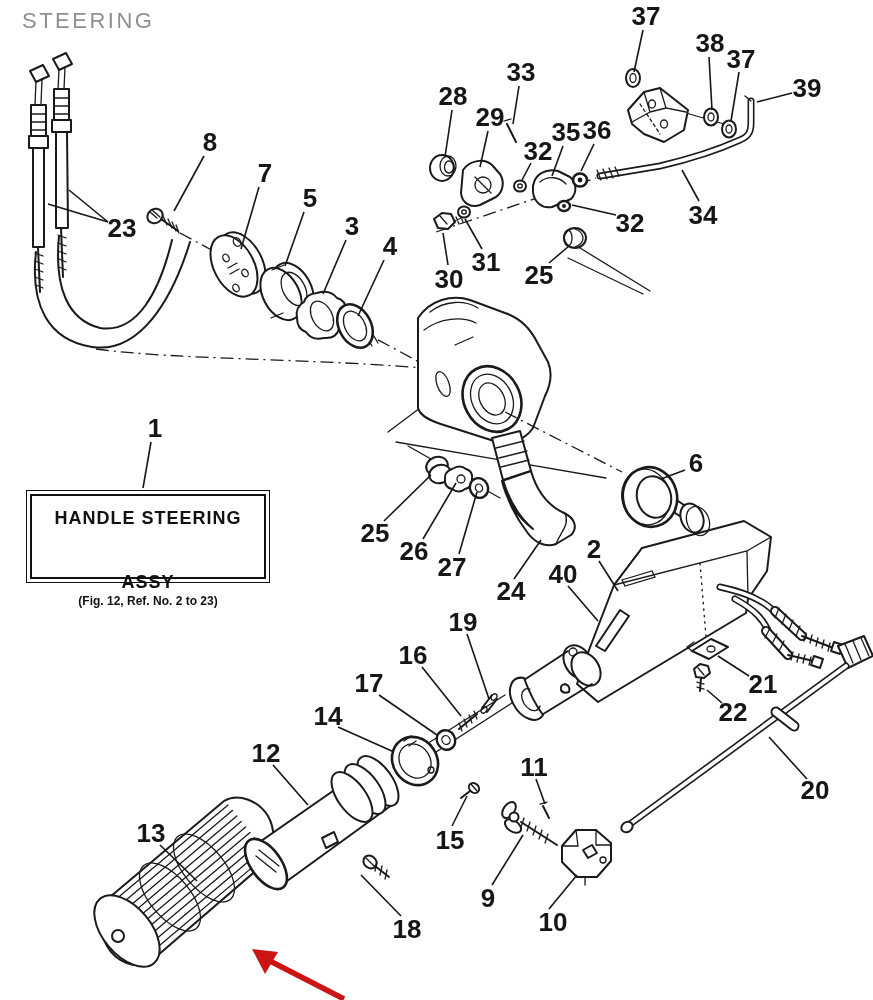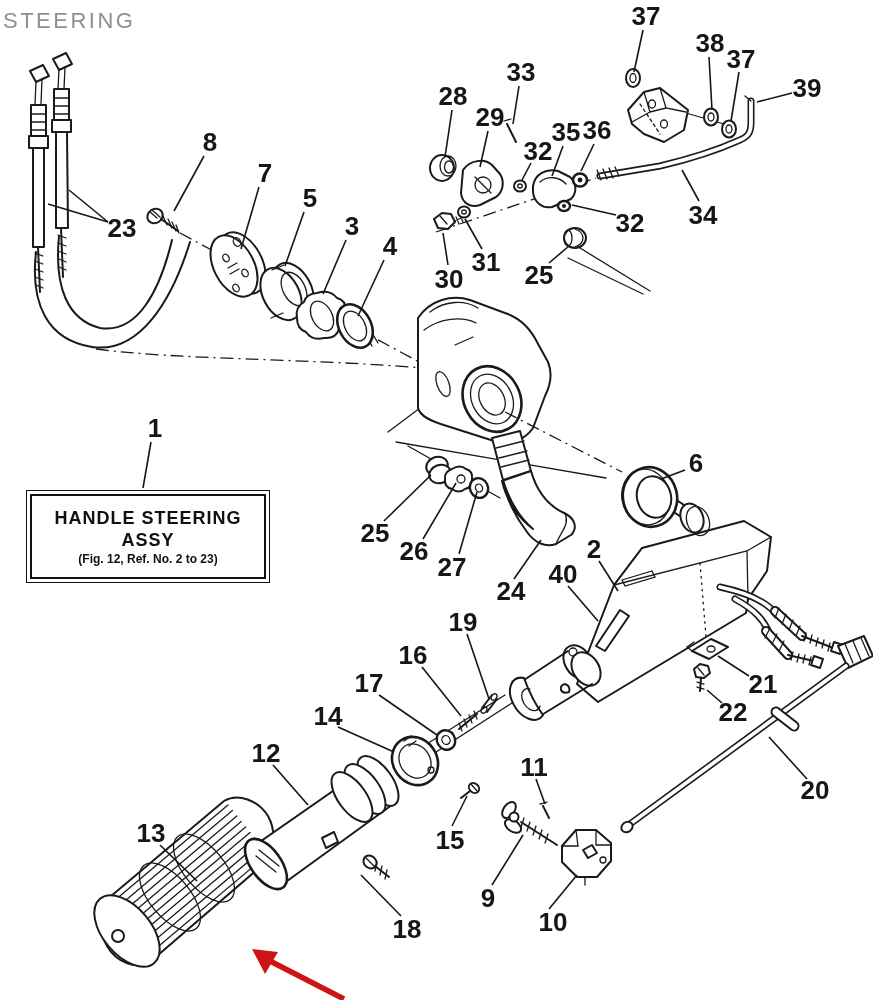--- a/index.html
+++ b/index.html
@@ -1,36 +1,36 @@
 <!DOCTYPE html>
 <html><head>
 <meta charset="utf-8">
 <style>
   html,body{margin:0;padding:0;background:#fff;}
   #stage{position:relative;width:873px;height:1000px;background:#fff;overflow:hidden;
          font-family:"Liberation Sans",sans-serif;}
-  #page-title{position:absolute;left:3px;top:8px;font-size:22px;letter-spacing:2.5px;
+  #page-title{position:absolute;left:22px;top:8px;font-size:22px;letter-spacing:2.5px;
               color:#8f8f8f;font-weight:400;}
   #diagram{position:absolute;left:0;top:0;}
   
   .p{fill:none;stroke:#1a1a1a;stroke-width:2;stroke-linecap:round;stroke-linejoin:round;}
   .pw{fill:#ffffff;stroke:#1a1a1a;stroke-width:2;stroke-linecap:round;stroke-linejoin:round;}
   .pt{fill:none;stroke:#1a1a1a;stroke-width:1.3;stroke-linecap:round;}
   .axis{fill:none;stroke:#1a1a1a;stroke-width:1.3;stroke-dasharray:13 5 2 5;}
   .dot{fill:none;stroke:#1a1a1a;stroke-width:1.3;stroke-dasharray:2.5 4;}
   .rodb{fill:none;stroke:#1a1a1a;stroke-width:7;stroke-linecap:round;}
   .rodw{fill:none;stroke:#ffffff;stroke-width:3.8;stroke-linecap:round;}
   .callout{font-family:"Liberation Sans",sans-serif;font-weight:bold;font-size:26px;fill:#161616;}
   
   #info-box{position:absolute;left:26px;top:490px;width:244px;height:93px;
             border:1.6px solid #111;background:#fff;box-sizing:border-box;padding:3px;}
   #info-box .inner{width:100%;height:100%;border:2.6px solid #111;box-sizing:border-box;
             display:flex;flex-direction:column;align-items:center;justify-content:center;
             gap:1px;}
-  #info-box .l1,#info-box .l2{font-size:18px;font-weight:bold;color:#111;letter-spacing:1px;}
+  #info-box .l1,#info-box .l2{font-size:18px;font-weight:bold;color:#111;letter-spacing:1px;margin-top:42px;}
   #info-box .l3{font-size:12px;font-weight:bold;color:#111;}
 </style>
 </head>
 <body>
 
 <div id="stage">
   <div id="page-title">STEERING</div>
 
   <svg id="diagram" width="873" height="1000" viewBox="0 0 873 1000" xmlns="http://www.w3.org/2000/svg">
 

